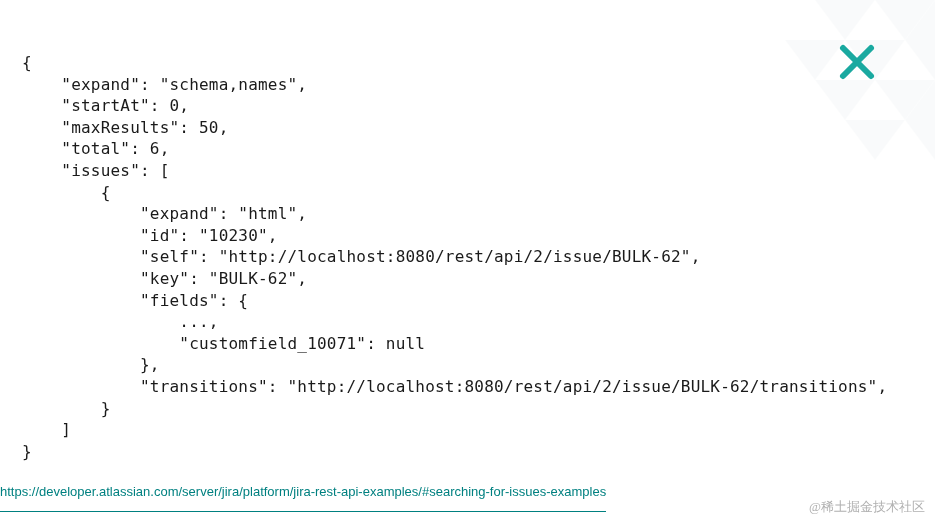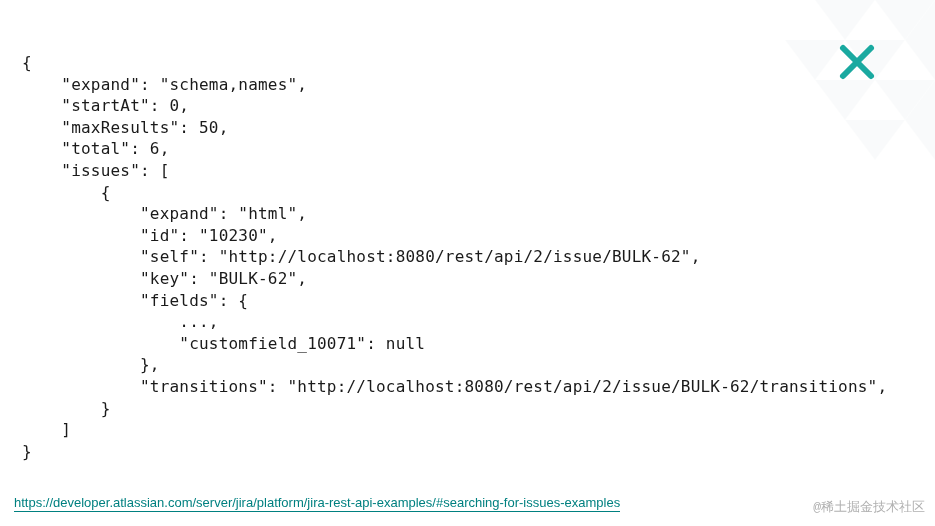--- a/index.html
+++ b/index.html
@@ -34,34 +34,34 @@
     left: 22px;
     font-size: 16px;
     line-height: 1.35;
     white-space: pre;
     color: #1a1a1a;
     z-index: 1;
     letter-spacing: 0.2px;
   }
   .footer-link {
     position: absolute;
-    left: 14px;
+    left: 0;
     bottom: 14px;
     font-family: Arial, sans-serif;
     font-size: 13px;
     color: #008080;
     border-bottom: 1px solid #008080;
-    padding-bottom: 1px;
+    padding-bottom: 12px;
     z-index: 1;
   }
   .watermark {
     position: absolute;
     right: 10px;
     bottom: 10px;
-    font-family: Liberation Mono, monospace;
+    font-family: Liberation Serif, serif;
     font-size: 13px;
     color: #b0b0b0;
     z-index: 1;
   }
 </style>
 </head>
 <body>
 
 <svg class="bg-pattern" viewBox="0 0 260 180">
   <g fill="#cfd8dc">

